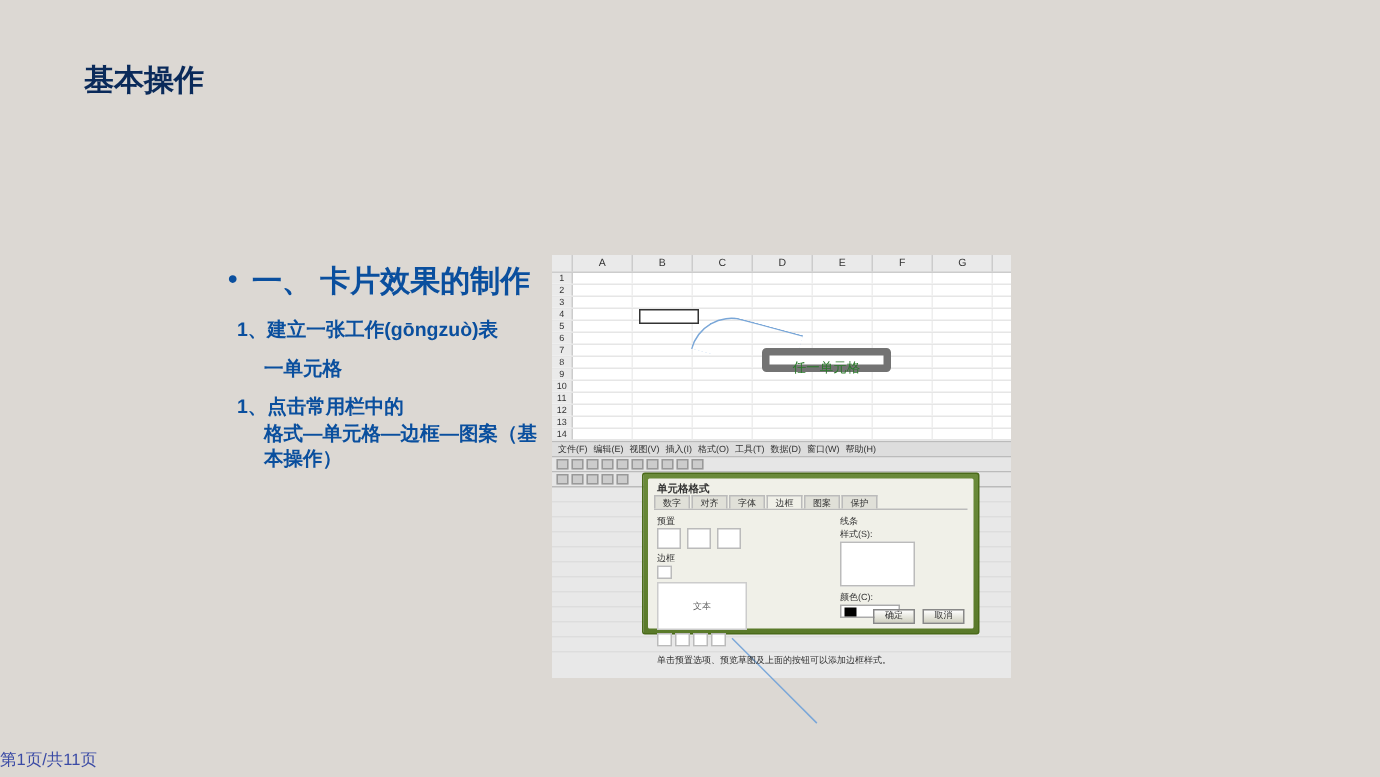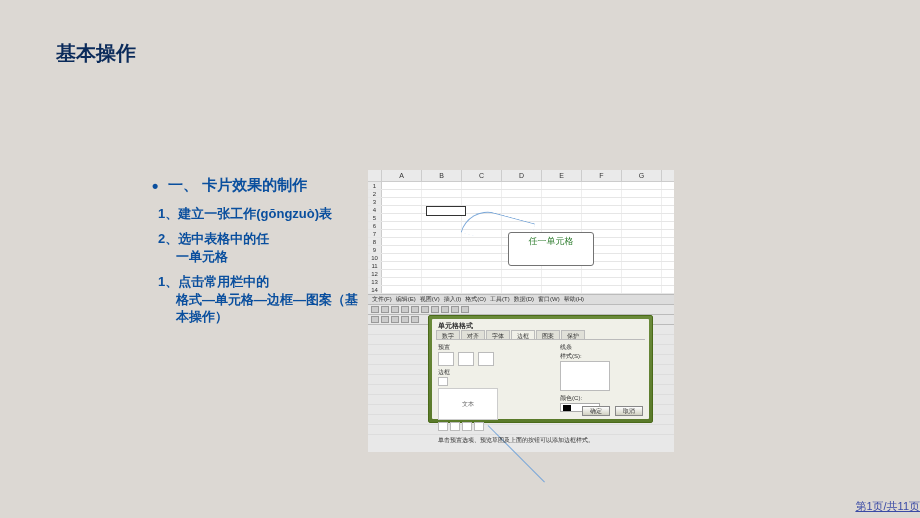--- a/index.html
+++ b/index.html
@@ -20,21 +20,21 @@
       color: #0a2a5a;
     }
     .content-area {
       position: absolute;
       top: 175px;
       left: 150px;
       width: 210px;
     }
     .bullet-main {
       color: #0a4f9e;
-      font-size: 15px;
+      font-size: 20px;
       font-weight: bold;
       line-height: 1.3;
       margin-bottom: 10px;
       padding-left: 18px;
       position: relative;
     }
     .bullet-main::before {
       content: "•";
       position: absolute;
       left: 2px;
@@ -98,22 +98,22 @@
       width: 40px;
       height: 10px;
       border: 1.2px solid #333;
       background: #fff;
     }
     .callout-box {
       position: absolute;
       top: 62px;
       left: 140px;
       width: 86px;
-      height: 34px;
-      border: 1px solid #737373;
+      height: 16px;
+      border: 5px solid #737373;
       border-radius: 3px;
       background: #fff;
       font-size: 9px;
       text-align: center;
       line-height: 17px;
       color: #2a7a2a;
     }
     .callout-line {
       position: absolute;
       top: 44px;
@@ -226,36 +226,34 @@
       height: 1px;
       background: #7aa7d8;
       transform: rotate(45deg);
       transform-origin: left center;
     }
     .footer {
       position: absolute;
       bottom: 4px;
       left: 0;
       right: 0;
-      text-align: right;
+      text-align: left;
       font-size: 11px;
       color: #3a4aa5;
-      text-decoration: underline;
     }
   </style>
 </head>
 <body>
 
 <div class="slide-title">基本操作</div>
 
 <div class="content-area">
   <div class="bullet-main">一、 卡片效果的制作</div>
   <div class="bullet-sub">1、建立一张工作(gōngzuò)表</div>
   <div class="bullet-sub">
-    <span>2、选中表格中的任</span>
     <span class="indent">一单元格</span>
   </div>
   <div class="bullet-sub">
     <span>1、点击常用栏中的</span>
     <span class="indent">格式—单元格—边框—图案（基本操作）</span>
   </div>
 </div>
 
 <div class="image-area">
   <div class="sheet-top">

